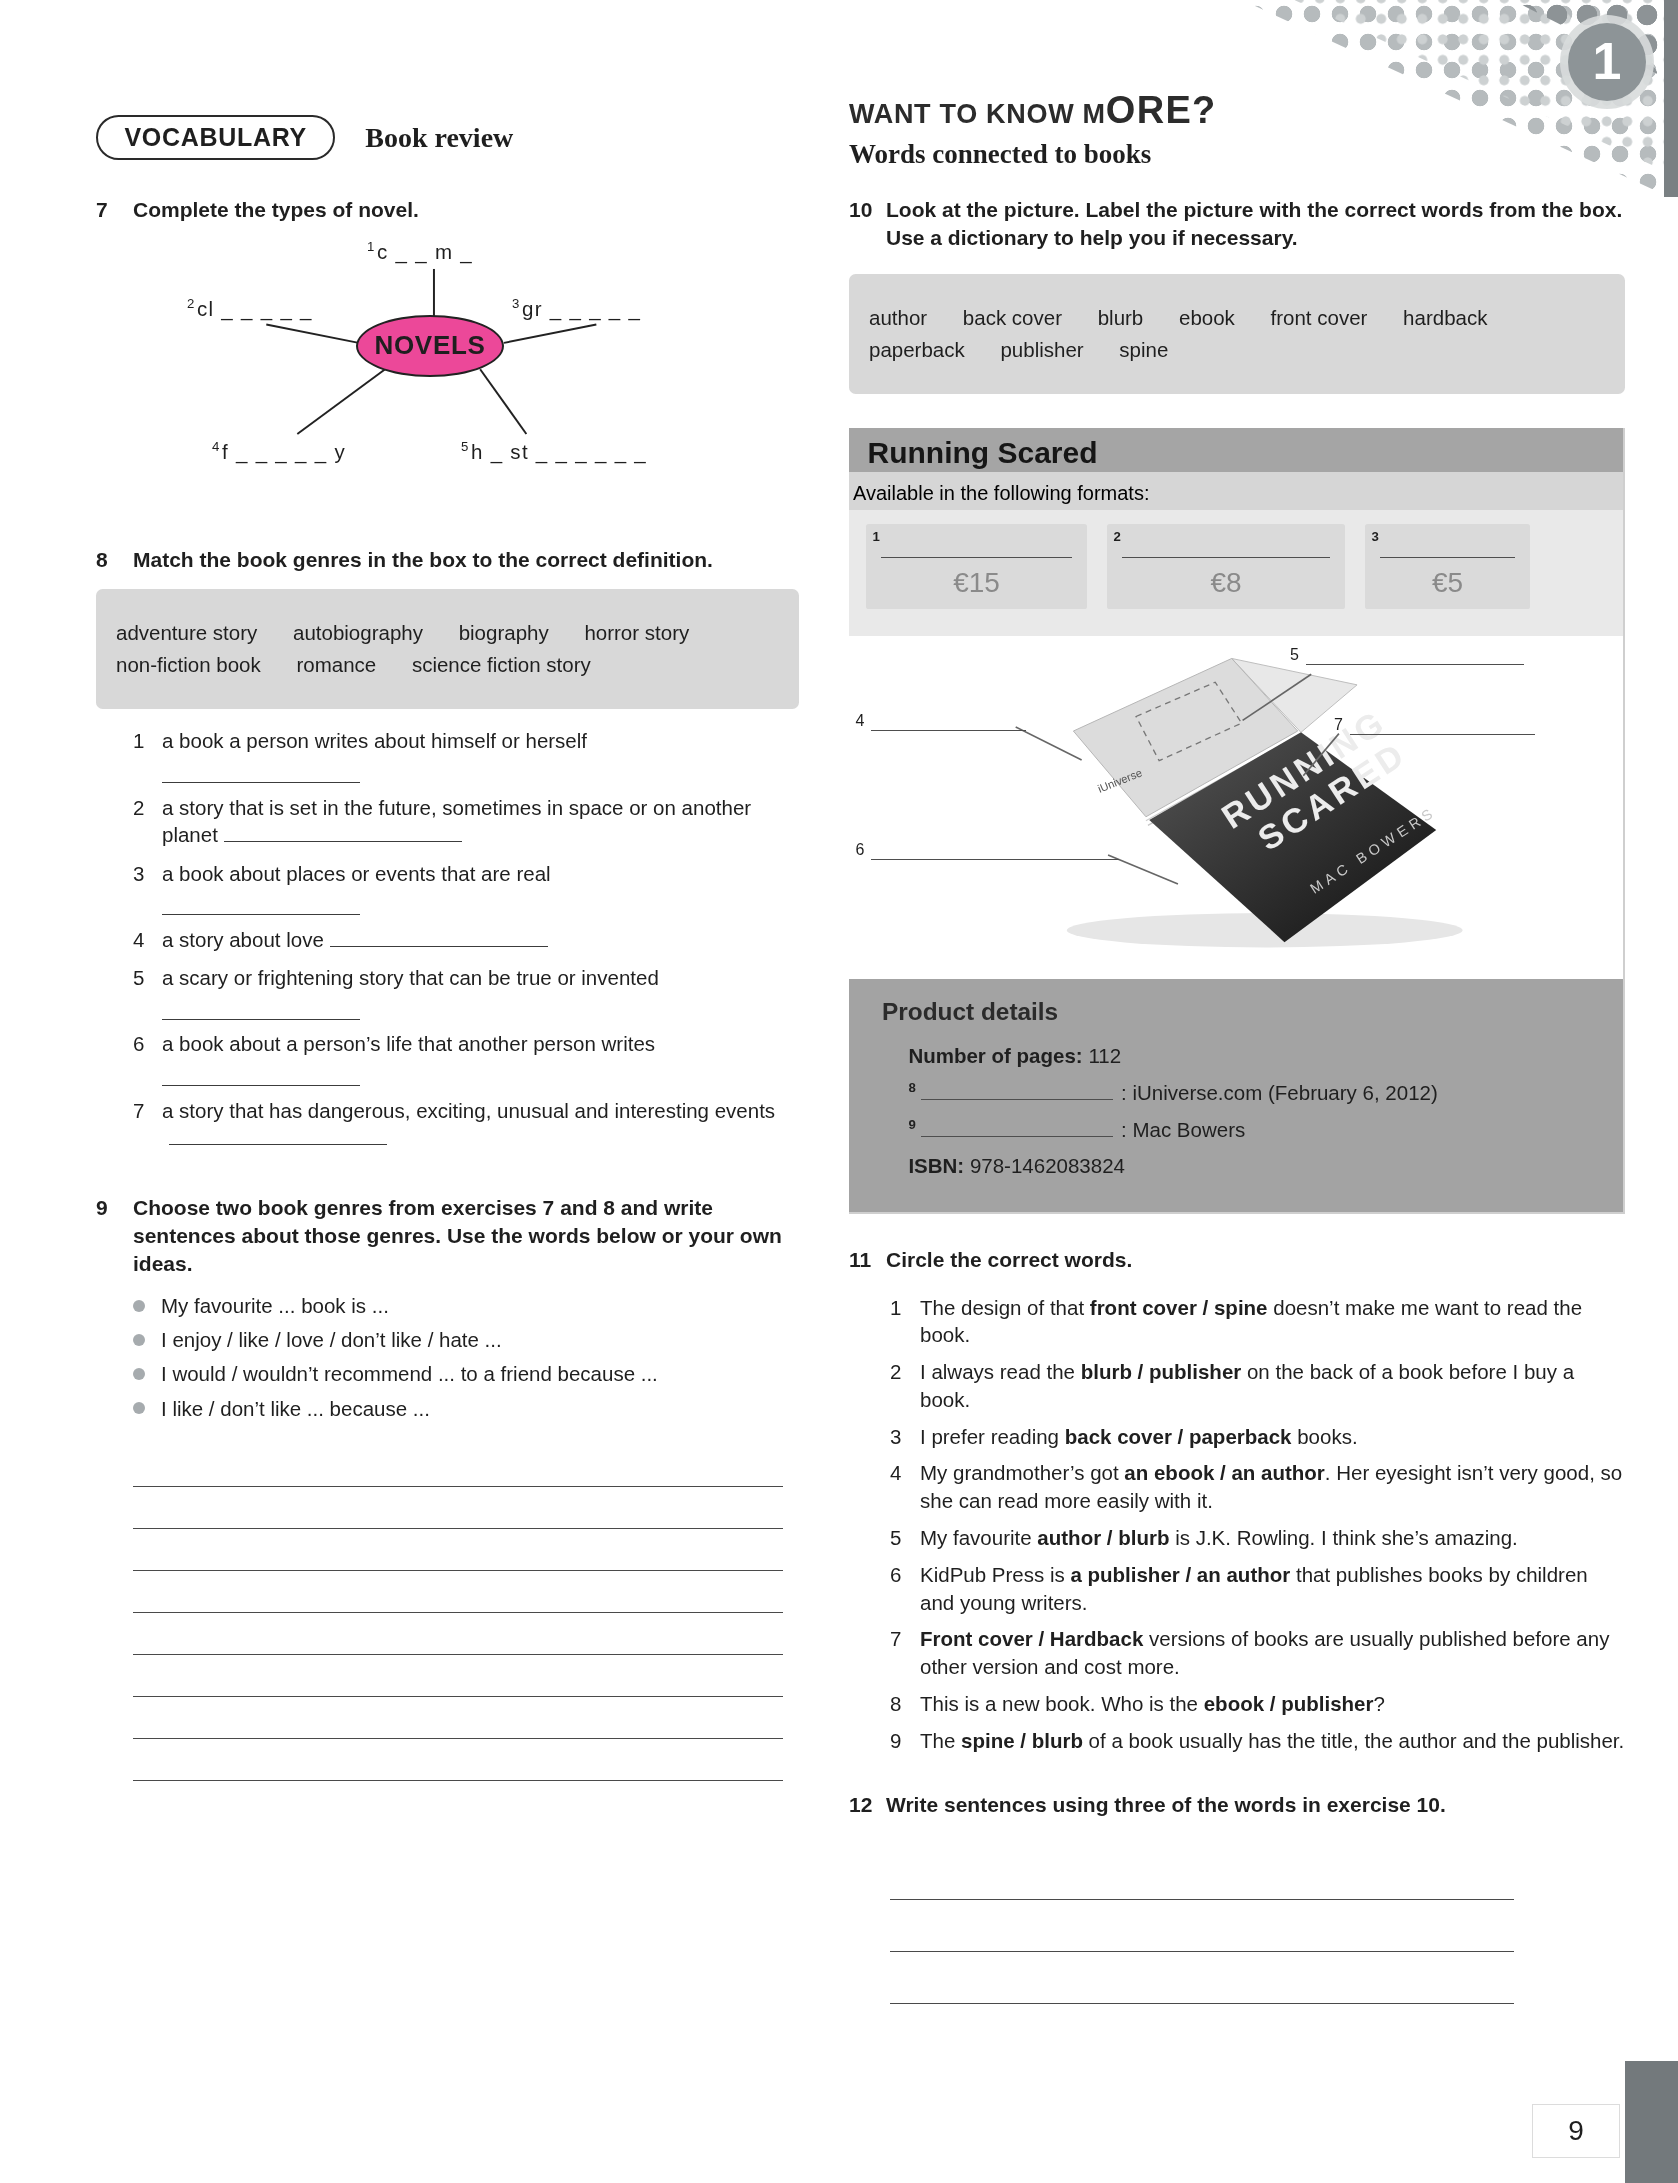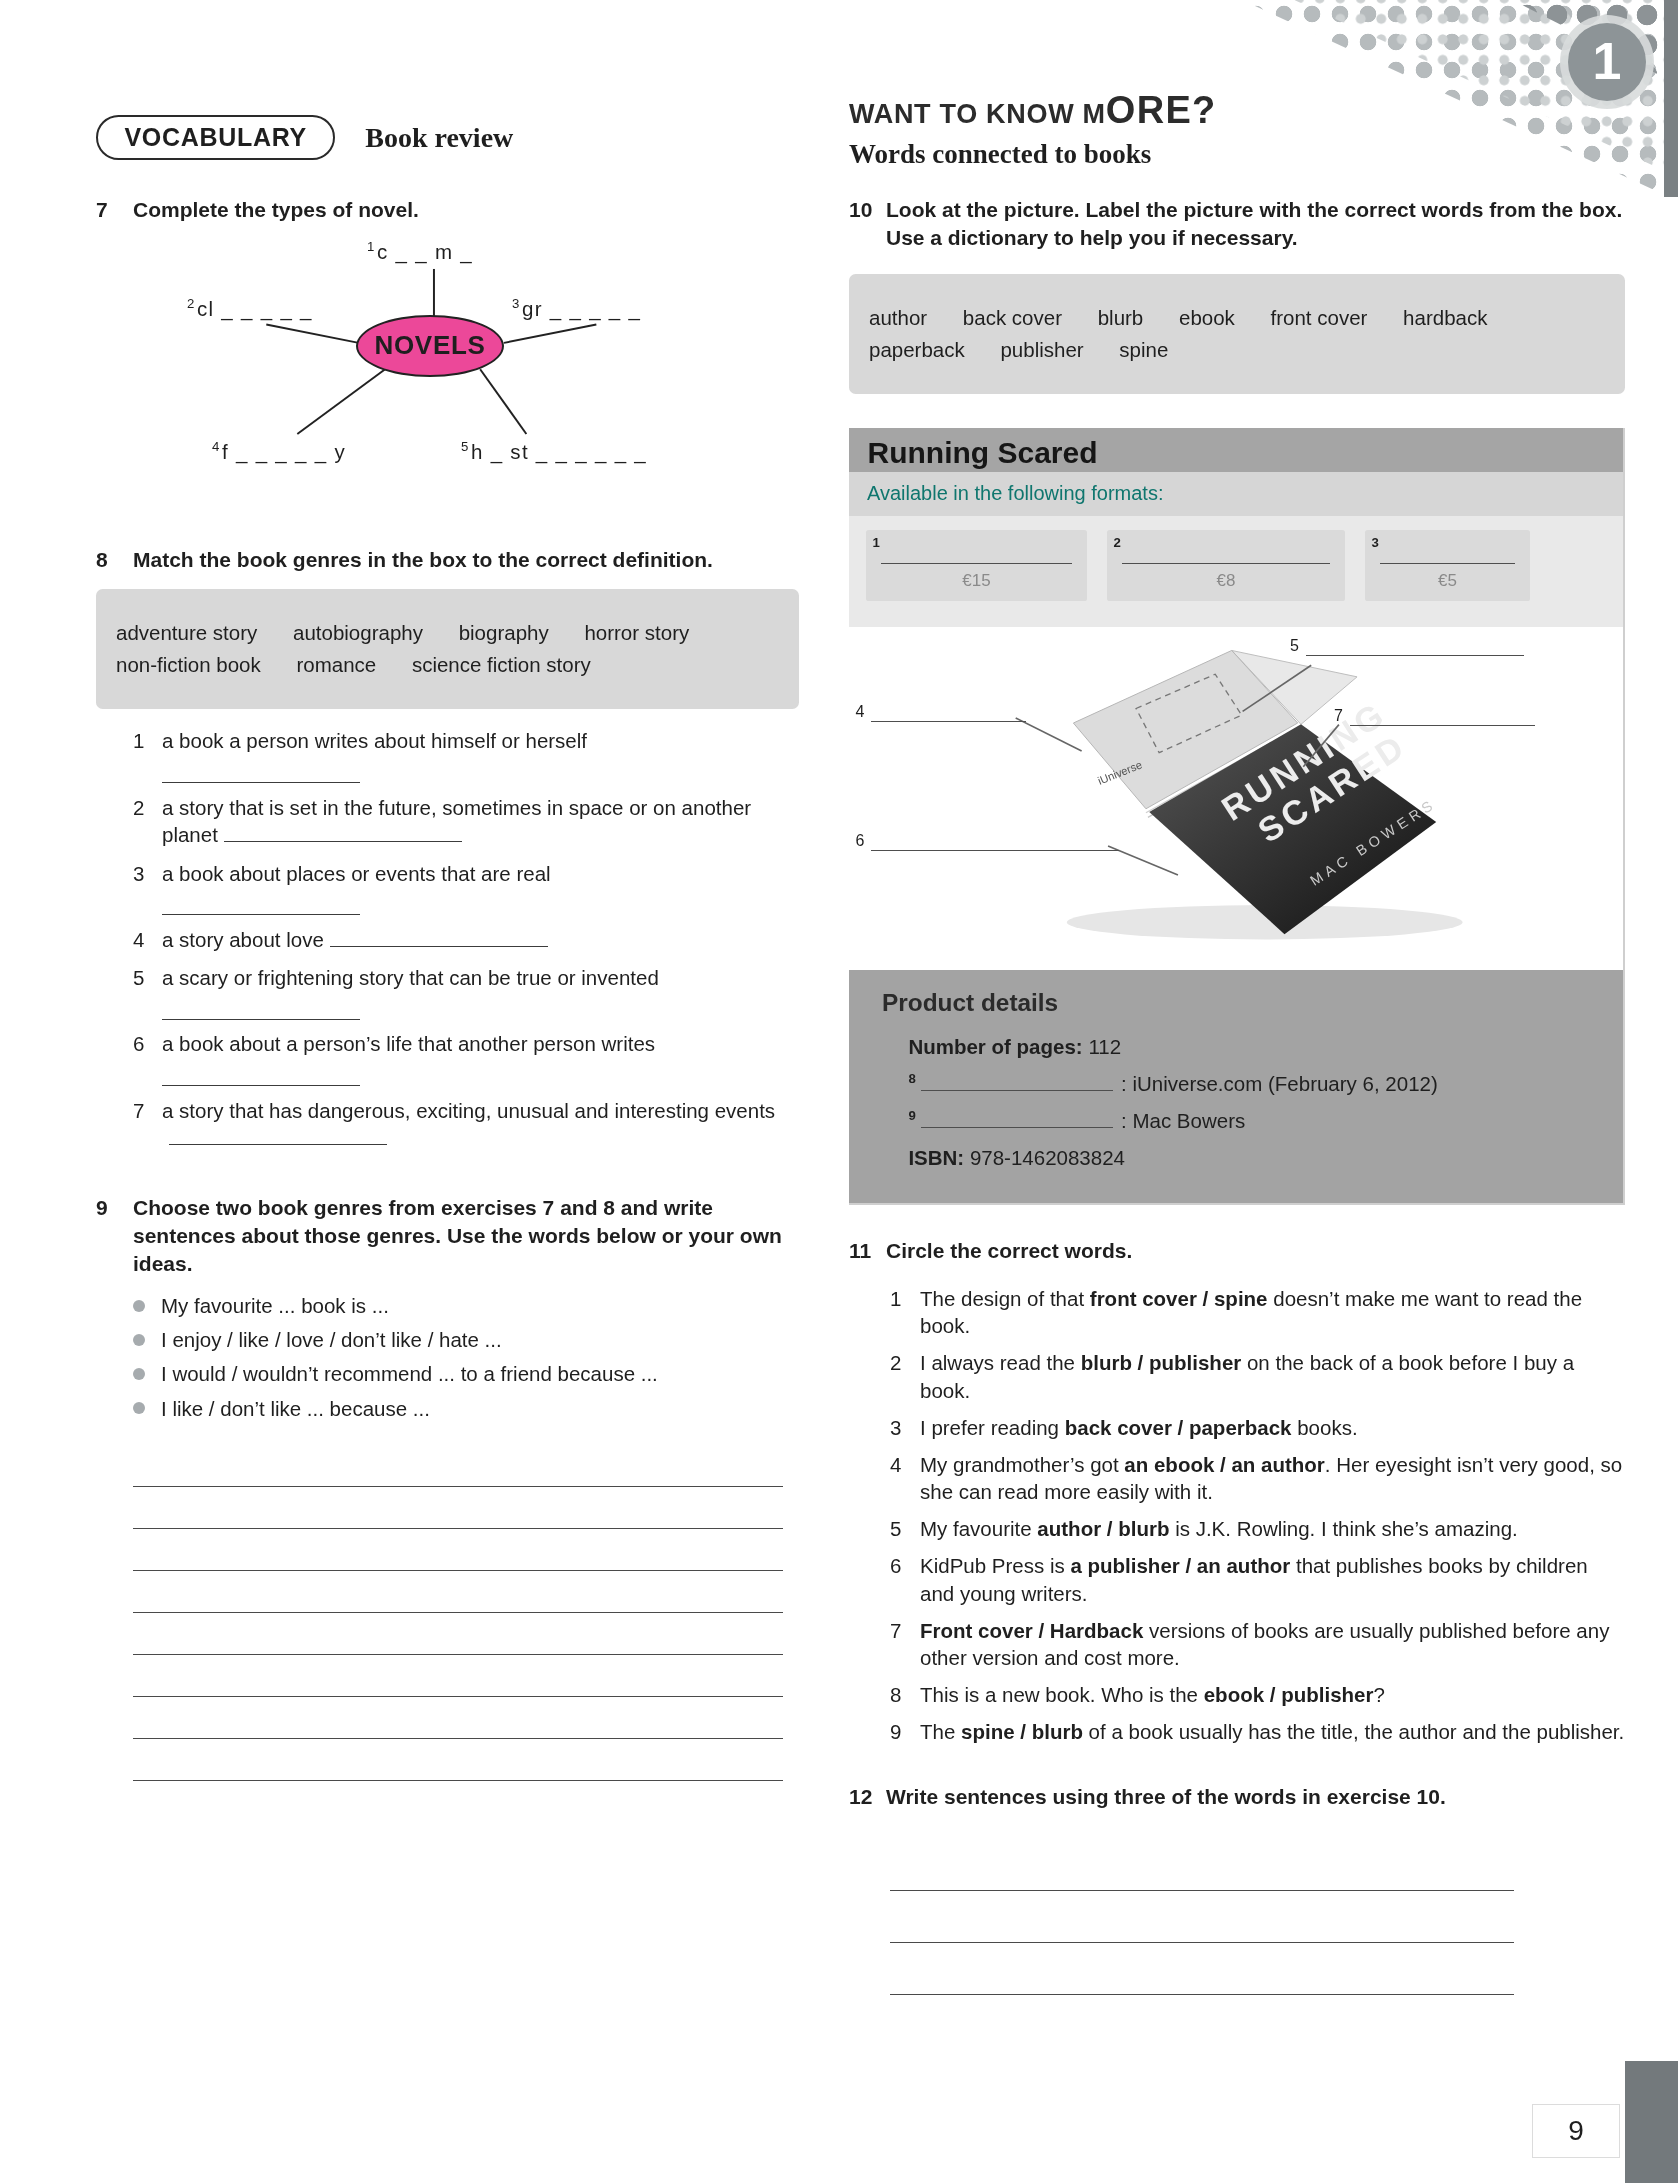--- a/index.html
+++ b/index.html
@@ -66,27 +66,27 @@
 
   
   .wtkm{font-weight:bold;color:#2c2c2c;line-height:1}
   .wtkm .p1{font-size:27px;letter-spacing:0.7px}
   .wtkm .p2{font-size:38px;letter-spacing:1.3px}
   .wtkm-sub{font-family:"Liberation Serif",serif;font-weight:bold;font-size:27px;margin-top:6.6px}
 
   
   .panel{margin-top:34px;border-right:2px solid #cfcfcf}
   .panel-title{background:#a5a5a5;color:#161616;font-weight:bold;font-size:30px;padding:5.3px 18.5px;height:44px}
-  .panel-sub{background:#d6d6d6;color:#0f766e;font-size:20px;padding:8px 18px;height:44px}
+  .panel-sub{background:#d6d6d6;color:#000000;font-size:20px;padding:8px 4px;height:38px}
   .formats{background:#e9e9e9;display:flex;padding:14.5px 17px 26.4px;gap:20px}
   .format-box{background:#dadada;border-radius:2.6px;padding:5.3px 12px 8px;position:relative}
   .fb1{width:221px}.fb2{width:238px}.fb3{width:165px}
   .fb-num{font-size:13.2px;font-weight:bold;position:absolute;left:6.6px;top:4px}
   .fb-blank{margin:17px 2.6px 0;border-bottom:1.3px solid #4e4e4e;height:12px}
-  .fb-price{text-align:center;color:#8a8a8a;font-size:17px;margin-top:5.3px}
+  .fb-price{text-align:center;color:#8a8a8a;font-size:28px;margin-top:5.3px}
 
   .picture-area{position:relative;height:343px;background:#fff}
   .book-svg{position:absolute;left:165px;top:-3.3px;width:475px;height:330px}
   .leads{position:absolute;inset:0;width:776px;height:343px;z-index:3}
   .callout{position:absolute;z-index:4;white-space:nowrap}
   .co-num{font-size:16px;vertical-align:top;margin-right:6.6px}
   .co-blank{display:inline-block;border-bottom:1.3px solid #4e4e4e;height:17px}
   .c4{left:6.6px;top:74px}.c4 .co-blank{width:155px}
   .c5{left:441px;top:8px}.c5 .co-blank{width:218px}
   .c6{left:6.6px;top:203px}.c6 .co-blank{width:248px}

